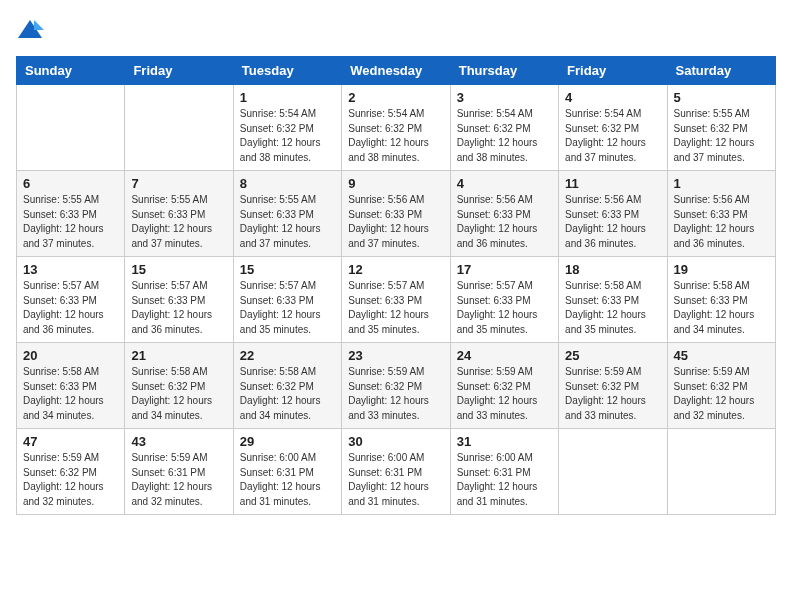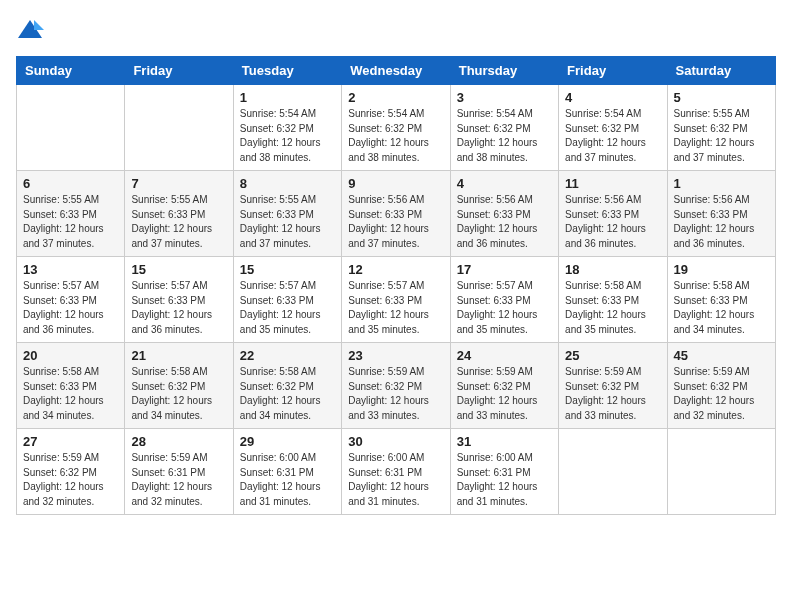--- a/index.html
+++ b/index.html
@@ -287,27 +287,27 @@
         </td>
         <td>
           <span class="day-num">45</span>
           <div class="day-info" style="white-space: pre-line;">Sunrise: 5:59 AM
 Sunset: 6:32 PM
 Daylight: 12 hours and 32 minutes.</div>
         </td>
       </tr>
       <tr>
         <td>
-          <span class="day-num">27</span>
+          <span class="day-num">47</span>
           <div class="day-info" style="white-space: pre-line;">Sunrise: 5:59 AM
 Sunset: 6:32 PM
 Daylight: 12 hours and 32 minutes.</div>
         </td>
         <td>
-          <span class="day-num">28</span>
+          <span class="day-num">43</span>
           <div class="day-info" style="white-space: pre-line;">Sunrise: 5:59 AM
 Sunset: 6:31 PM
 Daylight: 12 hours and 32 minutes.</div>
         </td>
         <td>
           <span class="day-num">29</span>
           <div class="day-info" style="white-space: pre-line;">Sunrise: 6:00 AM
 Sunset: 6:31 PM
 Daylight: 12 hours and 31 minutes.</div>
         </td>

